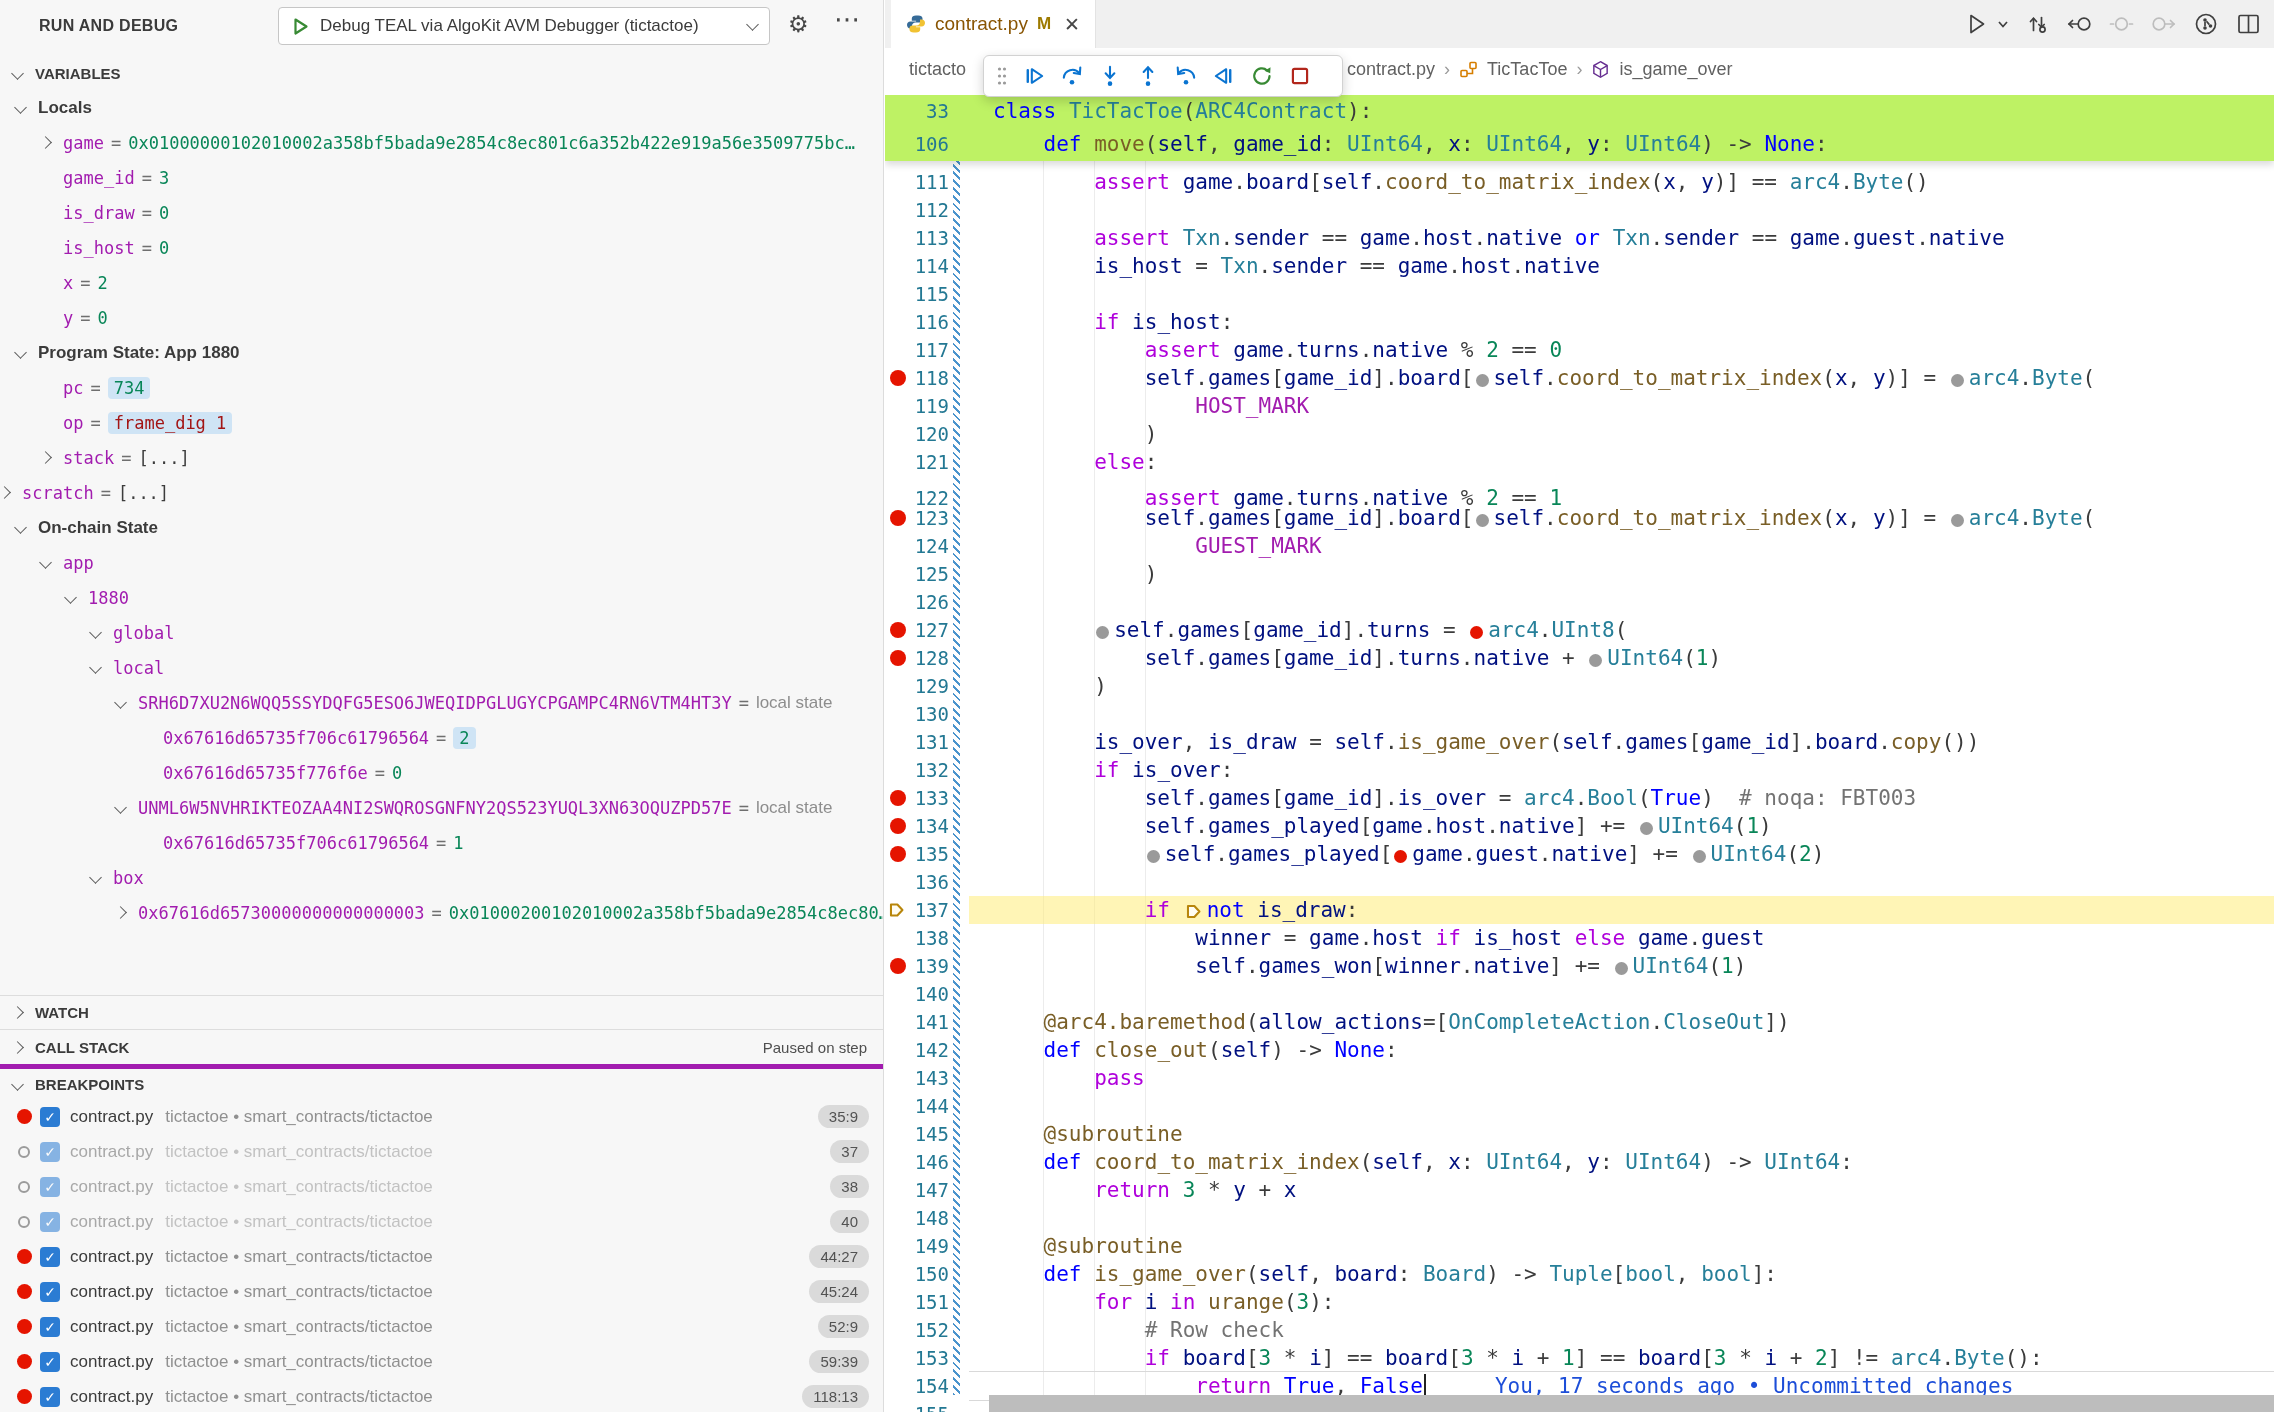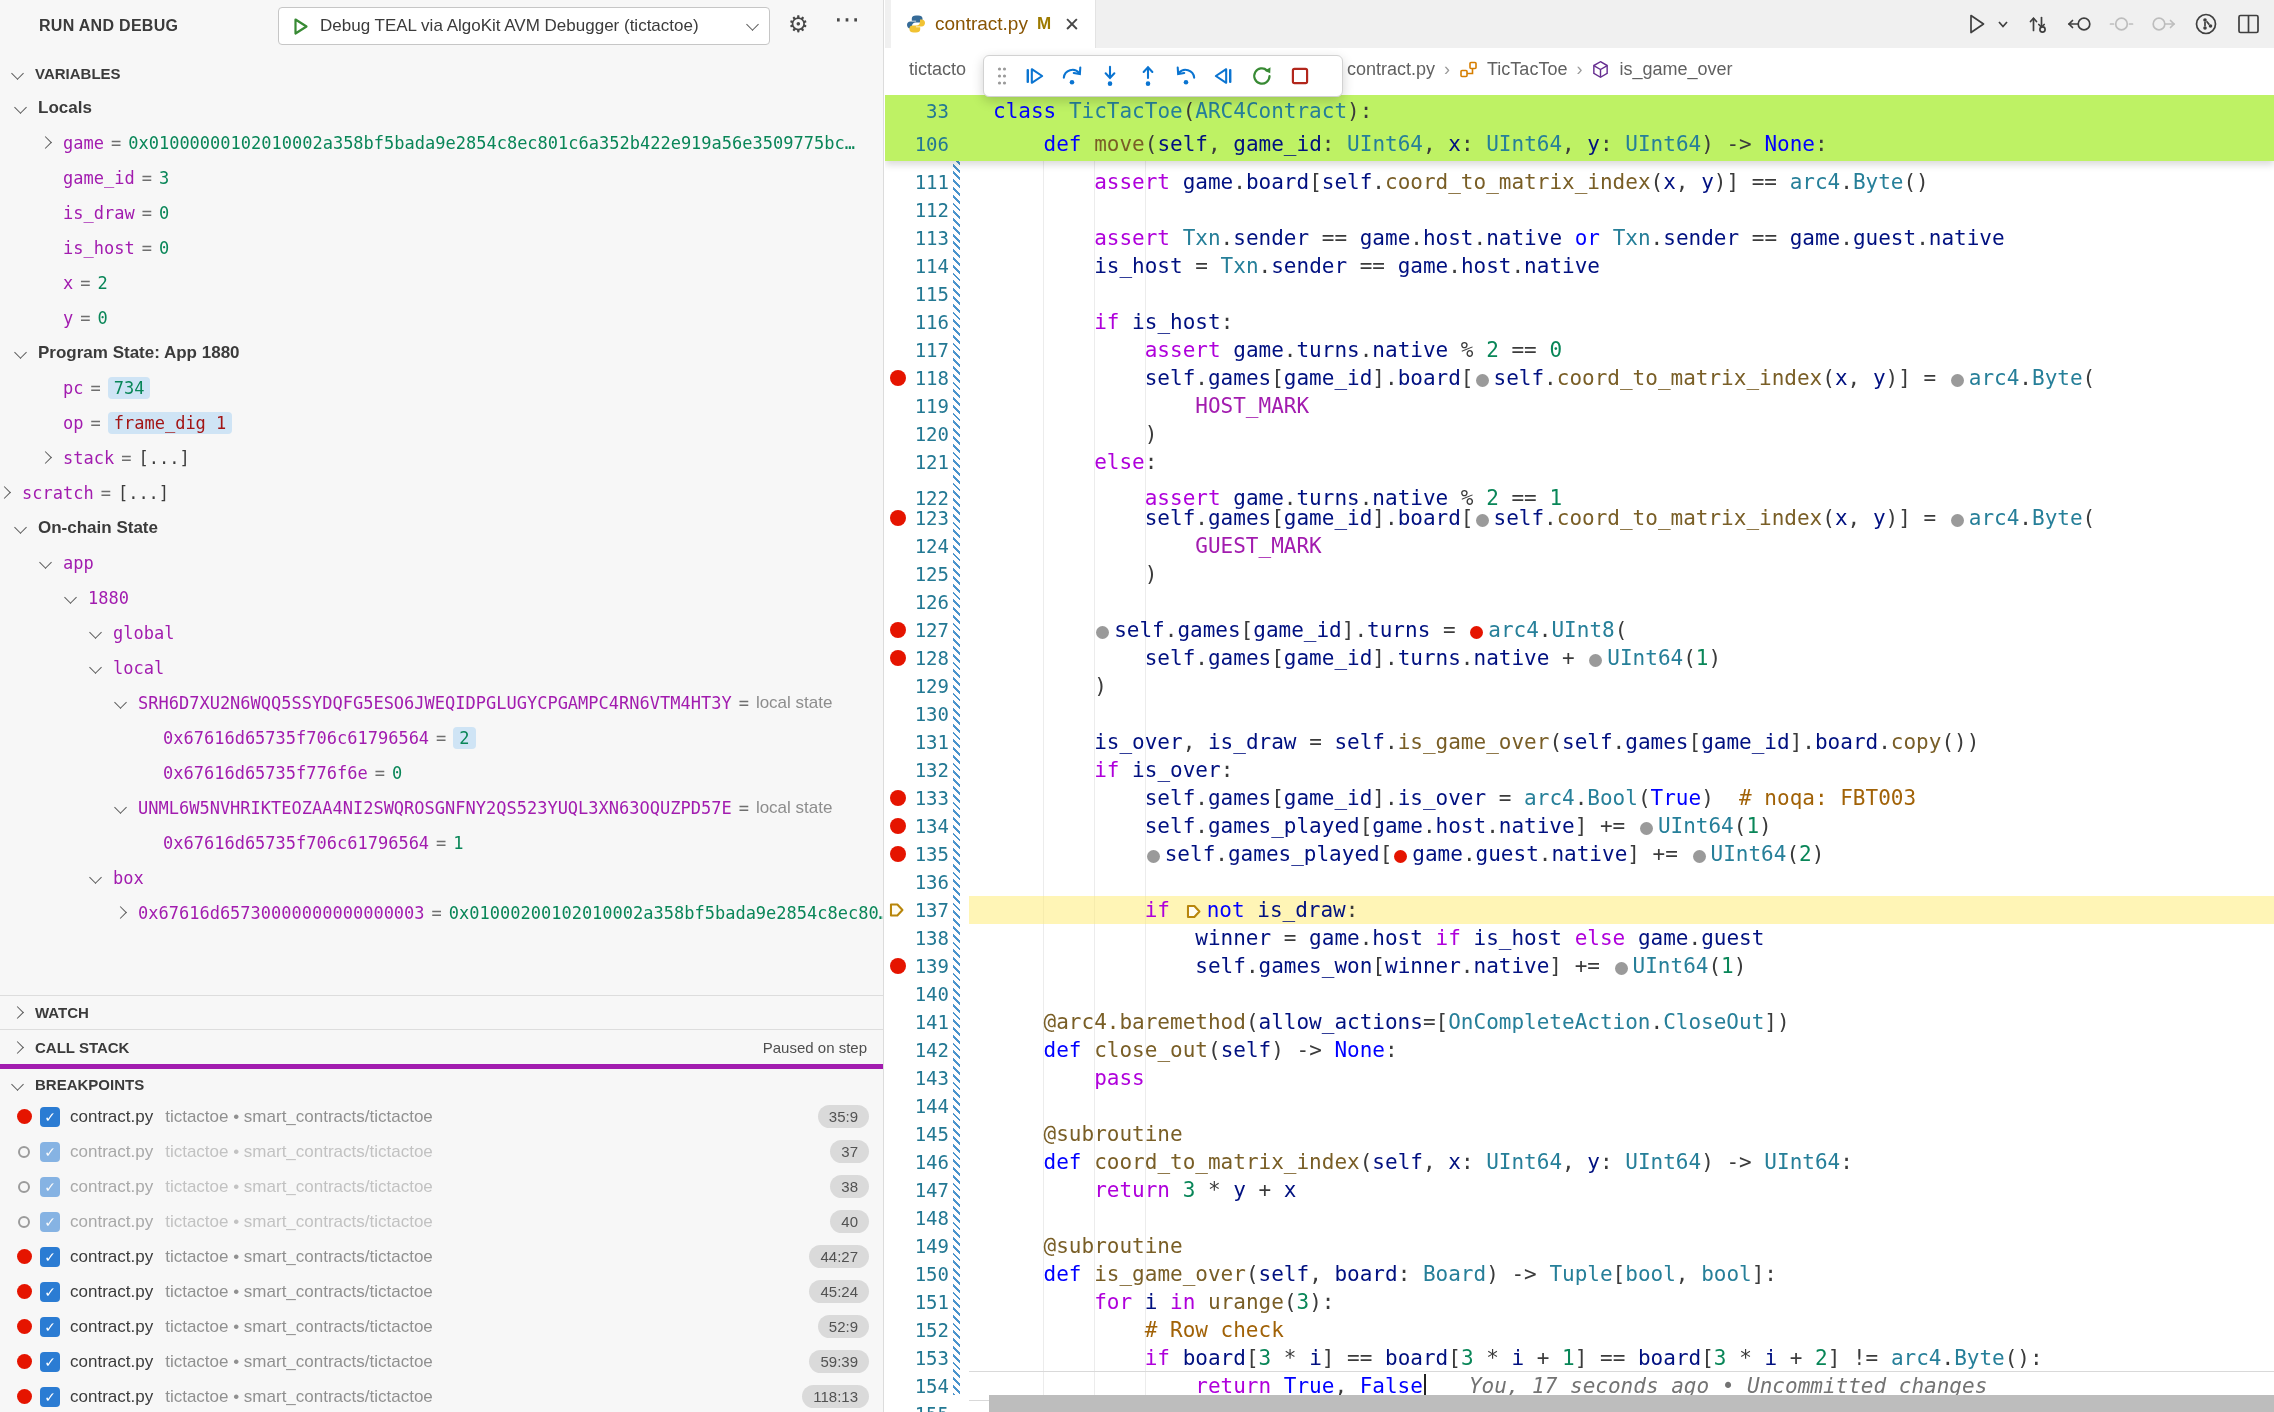--- a/index.html
+++ b/index.html
@@ -64,27 +64,27 @@
     background:repeating-linear-gradient(45deg,#4a94cd 0,#4a94cd 2px,transparent 2px,transparent 5.5px);}
   .guide{position:absolute;top:66px;bottom:17px;width:1px;background:#ececec;}
   .cl{position:absolute;left:0;right:0;height:28px;}
   .cl .glyph{position:absolute;left:1px;width:24px;height:28px;display:flex;align-items:center;justify-content:center;}
   .cl .ln{position:absolute;left:14px;width:50px;text-align:right;font-family:"DejaVu Sans Mono",monospace;font-size:19px;line-height:28px;color:#237893;}
   .cl .txt{position:absolute;left:108px;white-space:pre;font-family:"DejaVu Sans Mono",monospace;font-size:21px;line-height:28px;color:#333;}
   .cl.exec::before{content:"";position:absolute;left:84px;right:0;top:0;bottom:0;background:rgba(255,236,122,.55);}
   .cl.cursorline::before{content:"";position:absolute;left:84px;right:0;top:-1px;bottom:-1px;border-top:1px solid #d9d9d9;border-bottom:1px solid #d9d9d9;}
   .bp-dot{width:16px;height:16px;border-radius:50%;background:#e51400;}
   .tk-k{color:#af00db;} .tk-b{color:#0000ff;} .tk-t{color:#267f99;} .tk-f{color:#795e26;}
-  .tk-v{color:#001080;} .tk-n{color:#098658;} .tk-c{color:#a16207;} .tk-cn{color:#a21caf;} .tk-o{color:#3b3b3b;}
+  .tk-v{color:#001080;} .tk-n{color:#098658;} .tk-c{color:#737373;} .tk-cn{color:#a21caf;} .tk-o{color:#3b3b3b;}
   .im{display:inline-block;vertical-align:-2px;margin:0 5px 0 2px;}
   .im-g{width:13px;height:13px;border-radius:50%;background:#9a9a9a;}
   .im-r{width:13px;height:13px;border-radius:50%;background:#e51400;}
   .im-p{vertical-align:-3px;}
   .cursor{display:inline-block;width:2px;height:23px;background:#222;vertical-align:-4px;margin-left:1px;}
-  .blame{color:#737373;margin-left:43px;font-style:italic;}
+  .blame{color:#1d4ed8;margin-left:69px;}
   .sticky{position:absolute;top:0;left:0;right:0;height:66px;background:#bef264;box-shadow:0 4px 7px rgba(0,0,0,.14);z-index:10;}
   .srow{position:absolute;left:0;right:0;height:33px;}
   .srow .ln{position:absolute;left:14px;width:50px;text-align:right;font-family:"DejaVu Sans Mono",monospace;font-size:19px;line-height:33px;color:#237893;}
   .srow .txt{position:absolute;left:108px;white-space:pre;font-family:"DejaVu Sans Mono",monospace;font-size:21px;line-height:33px;color:#333;}
   .hscroll{position:absolute;left:104px;right:0;bottom:0;height:17px;background:#bdbdbd;}
 
   
   .dbg-toolbar{position:absolute;left:983px;top:55px;width:360px;height:42px;background:#fff;border:1px solid #d2d2d2;border-radius:6px;box-shadow:0 4px 12px rgba(0,0,0,.18);display:flex;align-items:center;padding:0 5px;z-index:50;}
   .tb-btn{width:38px;height:36px;display:flex;align-items:center;justify-content:center;}
 </style>

